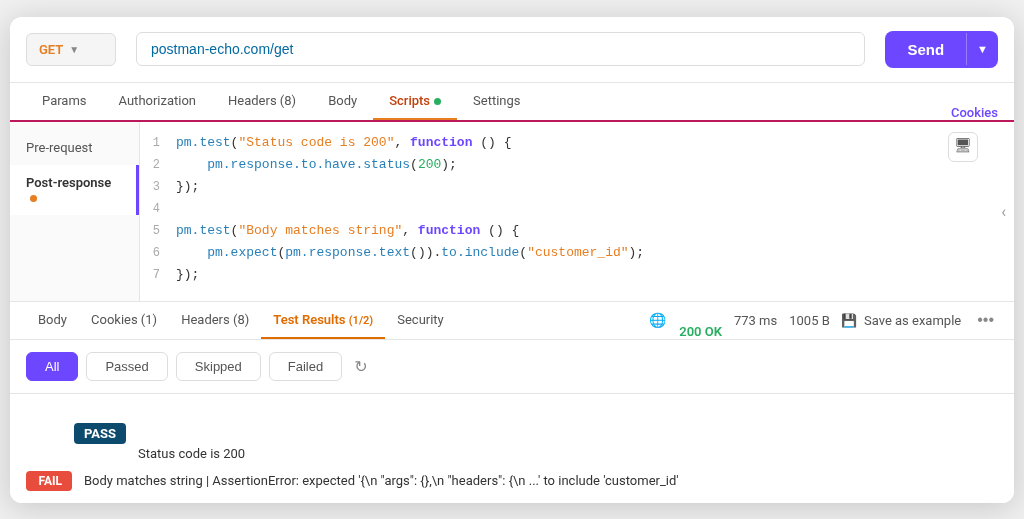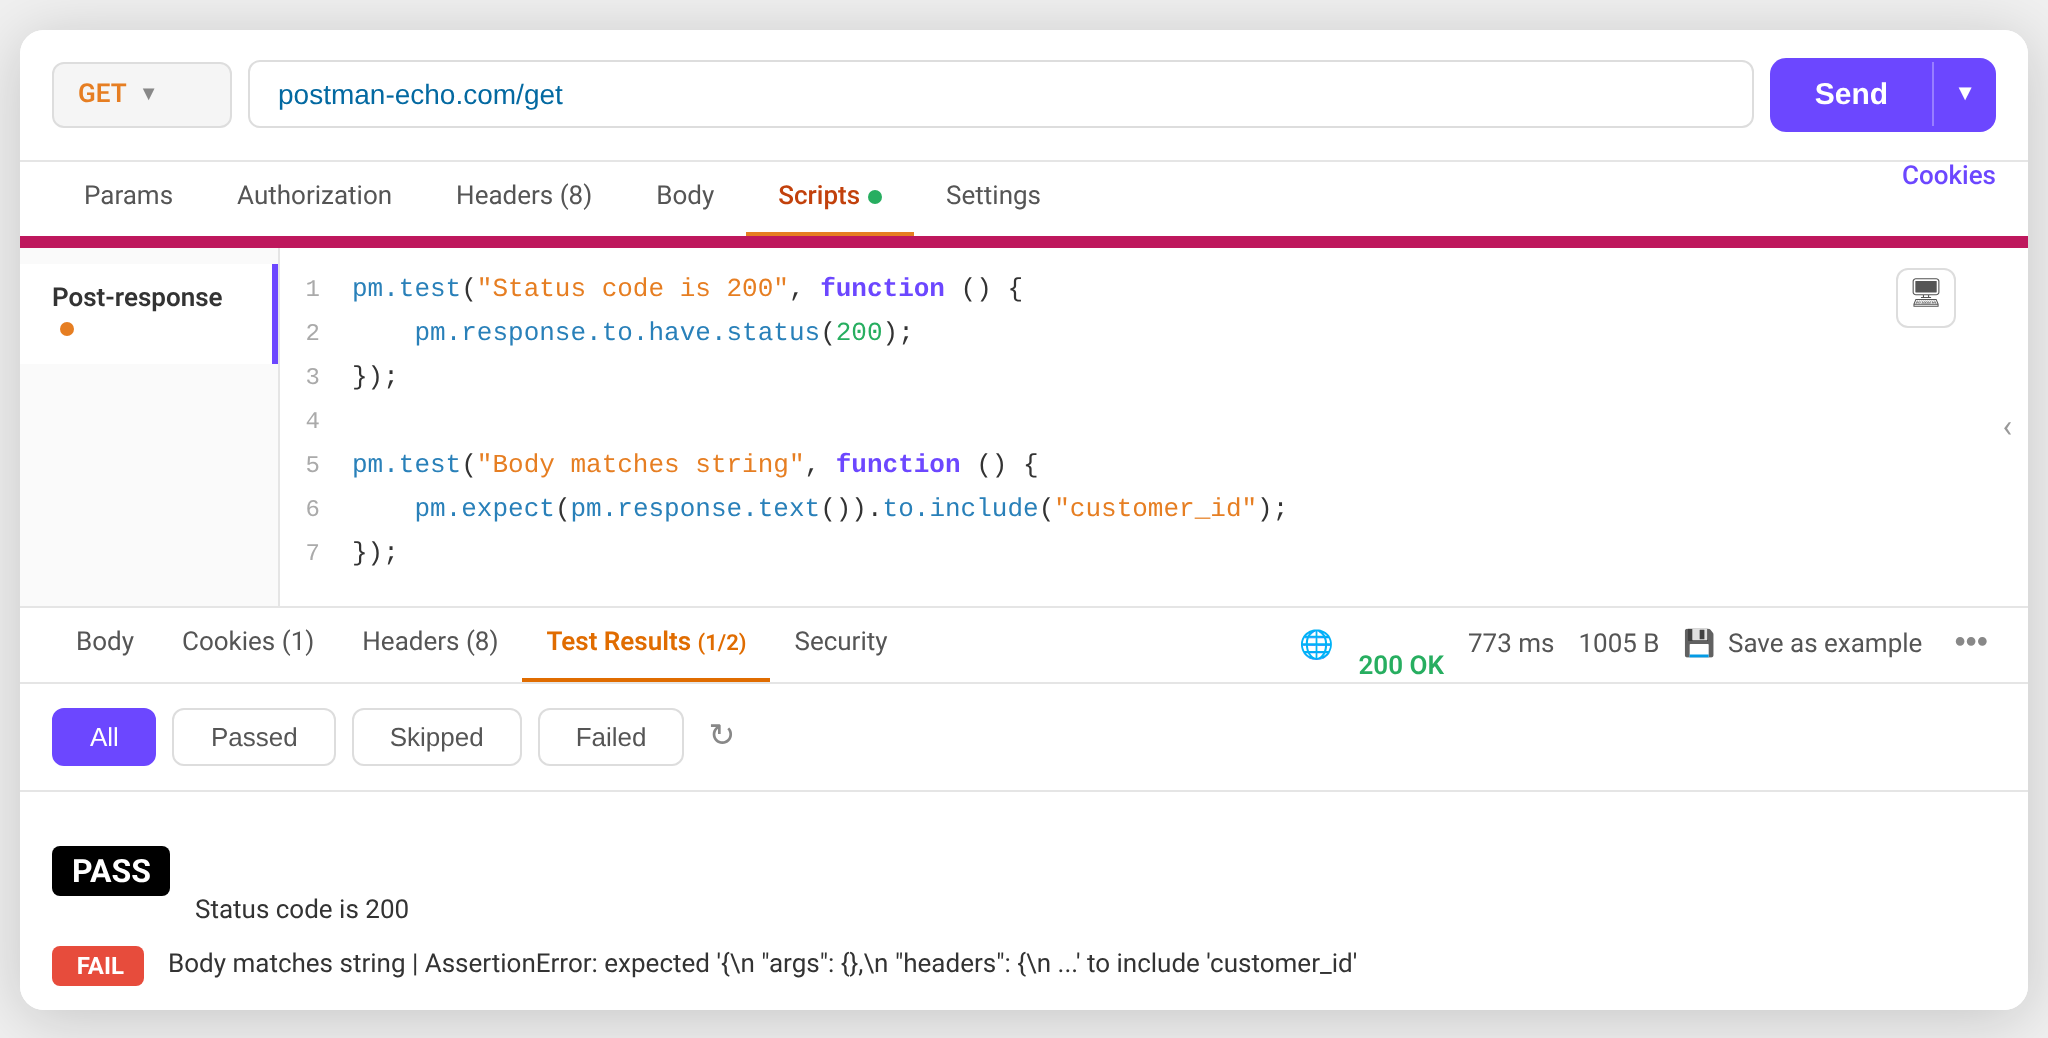--- a/index.html
+++ b/index.html
@@ -16,21 +16,21 @@
       width: 1004px;
       background: #fff;
       border-radius: 12px;
       box-shadow: 0 4px 32px rgba(0,0,0,0.18);
       overflow: hidden;
     }
     
     .url-bar {
       display: flex;
       align-items: center;
-      gap: 8px;
+      gap: 20px;
       padding: 14px 16px;
       background: #fff;
       border-bottom: 1px solid #e5e5e5;
     }
     .method-select {
       display: flex;
       align-items: center;
       gap: 6px;
       background: #f5f5f5;
       border: 1px solid #ddd;
@@ -71,23 +71,23 @@
       padding: 10px 22px;
     }
     .send-btn-chevron {
       padding: 10px 10px;
       border-left: 1px solid rgba(255,255,255,0.3);
       font-size: 11px;
     }
     
     .tabs-row {
       display: flex;
-      align-items: flex-start;
+      align-items: flex-end;
       padding: 0 16px;
-      border-bottom: 6px solid #be185d;
+      border-bottom: 2px solid #be185d;
       background: #fff;
     }
     .tab {
       padding: 10px 16px;
       font-size: 13px;
       color: #555;
       cursor: pointer;
       border-bottom: 2px solid transparent;
       white-space: nowrap;
     }
@@ -304,28 +304,29 @@
       flex-direction: column;
       gap: 10px;
     }
     .test-result-row {
       display: flex;
       align-items: center;
       gap: 12px;
       font-size: 13px;
     }
     .badge-pass {
-      background: #000000;
+      background: #0c4a6e;
       color: #fff;
       font-weight: 700;
-      font-size: 16px;
+      font-size: 13px;
       padding: 3px 10px;
       border-radius: 4px;
       min-width: 46px;
       text-align: center;
+      margin-left: 48px;
     }
     .badge-fail {
       background: #e74c3c;
       color: #fff;
       font-weight: 700;
       font-size: 12px;
       padding: 3px 10px;
       border-radius: 4px;
       min-width: 46px;
       text-align: right;
@@ -359,20 +360,21 @@
       <span>Scripts</span><span class="dot"></span>
     </div>
     <div class="tab">Settings</div>
     <div class="tab-spacer"></div>
     <div class="cookies-link">Cookies</div>
   </div>
 
   <div class="editor-area">
 
     <div class="sidebar-tabs">
+      <div class="sidebar-tab">Pre-request</div>
       <div class="sidebar-tab active">
         <span>Post-response</span><span class="dot-orange"></span>
       </div>
     </div>
 
     <div class="code-area">
 
       <div class="code-line">
         <span class="line-num">1</span>
         <span class="code-content">

